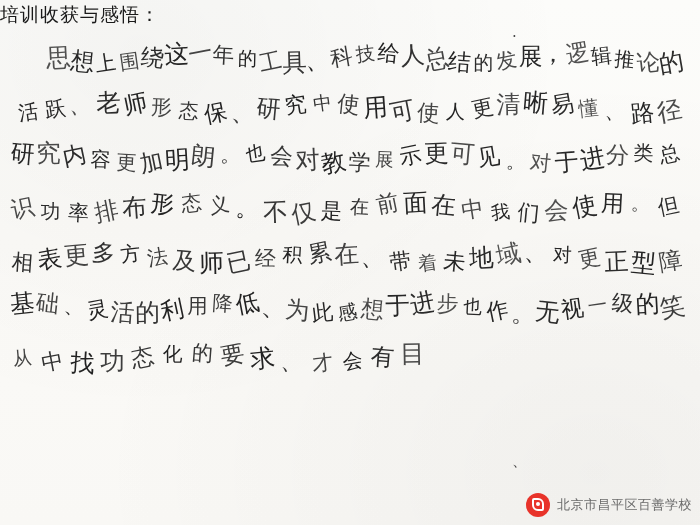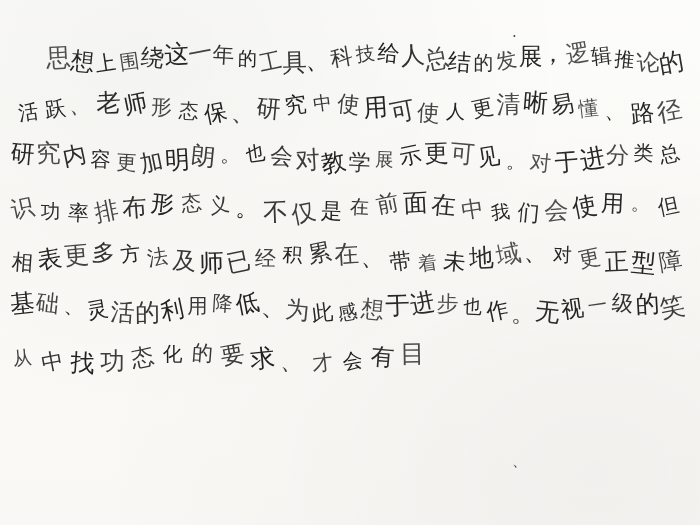--- a/index.html
+++ b/index.html
@@ -108,27 +108,32 @@
     font-size: 15px;
     font-family: "DejaVu Sans", sans-serif;
   }
 </style>
 </head>
 <body>
 
 <div class="page">
   <div class="paper-texture"></div>
 
+  <div class="heading">培训收获与感悟：</div>
 
   <div class="handwriting">
     <div class="hw-line" style="top: 18px; padding-left: 48px;"><span class="ch" style="transform: translateY(0px) rotate(-3deg) scale(1.18); margin-right: 2.6px; opacity: 0.78;">思</span><span class="ch" style="transform: translateY(3.6px) rotate(5.5deg) scale(1.13); margin-right: 2.6px; opacity: 0.97;">想</span><span class="ch" style="transform: translateY(5px) rotate(-8.5deg) scale(0.99); margin-right: 2.6px; opacity: 0.98;">上</span><span class="ch" style="transform: translateY(3.4px) rotate(-8deg) scale(0.95); margin-right: 2.6px; opacity: 0.81;">围</span><span class="ch" style="transform: translateY(-0.3px) rotate(5.7deg) scale(1.1); margin-right: 2.6px; opacity: 0.95;">绕</span><span class="ch" style="transform: translateY(-3.8px) rotate(-3.7deg) scale(1.18); margin-right: 2.6px; opacity: 0.99;">这</span><span class="ch" style="transform: translateY(-5px) rotate(-11.3deg) scale(1.15); margin-right: 2.6px; opacity: 0.84;">一</span><span class="ch" style="transform: translateY(-3.2px) rotate(3deg) scale(1.03); margin-right: 2.6px; opacity: 0.92;">年</span><span class="ch" style="transform: translateY(0.6px) rotate(1.4deg) scale(0.91); margin-right: 2.6px; opacity: 1;">的</span><span class="ch" style="transform: translateY(4px) rotate(-11.9deg) scale(1.07); margin-right: 2.6px; opacity: 0.87;">工</span><span class="ch" style="transform: translateY(4.9px) rotate(-1.7deg) scale(1.17); margin-right: 2.6px; opacity: 0.9;">具</span><span class="ch" style="transform: translateY(2.9px) rotate(5deg) scale(1.17); margin-right: 2.6px; opacity: 1;">、</span><span class="ch" style="transform: translateY(-0.9px) rotate(-9.5deg) scale(1.06); margin-right: 2.6px; opacity: 0.9;">科</span><span class="ch" style="transform: translateY(-4.1px) rotate(-6.8deg) scale(0.9); margin-right: 2.6px; opacity: 0.87;">技</span><span class="ch" style="transform: translateY(-4.9px) rotate(6deg) scale(1.04); margin-right: 2.6px; opacity: 1;">给</span><span class="ch" style="transform: translateY(-2.7px) rotate(-5deg) scale(1.15); margin-right: 2.6px; opacity: 0.92;">人</span><span class="ch" style="transform: translateY(1.2px) rotate(-10.6deg) scale(1.18); margin-right: 2.6px; opacity: 0.84;">总</span><span class="ch" style="transform: translateY(4.3px) rotate(4deg) scale(1.09); margin-right: 2.6px; opacity: 0.99;">结</span><span class="ch" style="transform: translateY(4.8px) rotate(0.1deg) scale(0.94); margin-right: 2.6px; opacity: 0.95;">的</span><span class="ch" style="transform: translateY(2.4px) rotate(-12deg) scale(1); margin-right: 2.6px; opacity: 0.81;">发</span><span class="ch" style="transform: translateY(-1.4px) rotate(-0.3deg) scale(1.13); margin-right: 2.6px; opacity: 0.98;">展</span><span class="ch" style="transform: translateY(-4.4px) rotate(4.3deg) scale(1.18); margin-right: 2.6px; opacity: 0.96;">，</span><span class="ch" style="transform: translateY(-4.7px) rotate(-10.4deg) scale(1.12); margin-right: 2.6px; opacity: 0.78;">逻</span><span class="ch" style="transform: translateY(-2.2px) rotate(-5.5deg) scale(0.98); margin-right: 2.6px; opacity: 0.97;">辑</span><span class="ch" style="transform: translateY(1.7px) rotate(6deg) scale(0.96); margin-right: 2.6px; opacity: 0.98;">推</span><span class="ch" style="transform: translateY(4.6px) rotate(-6.3deg) scale(1.11); margin-right: 2.6px; opacity: 0.81;">论</span><span class="ch" style="transform: translateY(4.6px) rotate(-9.9deg) scale(1.18); margin-right: 2.6px; opacity: 0.95;">的</span></div>
     <div class="hw-line" style="top: 68px; padding-left: 18px;"><span class="ch" style="transform: translateY(4.3px) rotate(-7.8deg) scale(0.96); margin-right: 5.7px; opacity: 0.97;">活</span><span class="ch" style="transform: translateY(1.2px) rotate(-8.7deg) scale(0.98); margin-right: 5.7px; opacity: 0.98;">跃</span><span class="ch" style="transform: translateY(-2.6px) rotate(5.4deg) scale(1.12); margin-right: 5.7px; opacity: 0.81;">、</span><span class="ch" style="transform: translateY(-4.9px) rotate(-2.8deg) scale(1.18); margin-right: 5.7px; opacity: 0.95;">老</span><span class="ch" style="transform: translateY(-4.2px) rotate(-11.6deg) scale(1.13); margin-right: 5.7px; opacity: 0.99;">师</span><span class="ch" style="transform: translateY(-0.9px) rotate(2.3deg) scale(1); margin-right: 5.7px; opacity: 0.84;">形</span><span class="ch" style="transform: translateY(2.9px) rotate(2.1deg) scale(0.94); margin-right: 5.7px; opacity: 0.92;">态</span><span class="ch" style="transform: translateY(4.9px) rotate(-11.7deg) scale(1.09); margin-right: 5.7px; opacity: 1;">保</span><span class="ch" style="transform: translateY(4px) rotate(-2.5deg) scale(1.17); margin-right: 5.7px; opacity: 0.87;">、</span><span class="ch" style="transform: translateY(0.6px) rotate(5.4deg) scale(1.15); margin-right: 5.7px; opacity: 0.9;">研</span><span class="ch" style="transform: translateY(-3.1px) rotate(-8.9deg) scale(1.04); margin-right: 5.7px; opacity: 1;">究</span><span class="ch" style="transform: translateY(-5px) rotate(-7.6deg) scale(0.89); margin-right: 5.7px; opacity: 0.9;">中</span><span class="ch" style="transform: translateY(-3.8px) rotate(5.8deg) scale(1.06); margin-right: 5.7px; opacity: 0.87;">使</span><span class="ch" style="transform: translateY(-0.3px) rotate(-4.1deg) scale(1.16); margin-right: 5.7px; opacity: 1;">用</span><span class="ch" style="transform: translateY(3.3px) rotate(-11.1deg) scale(1.17); margin-right: 5.7px; opacity: 0.92;">可</span><span class="ch" style="transform: translateY(5px) rotate(3.4deg) scale(1.07); margin-right: 5.7px; opacity: 0.84;">使</span><span class="ch" style="transform: translateY(3.6px) rotate(1deg) scale(0.91); margin-right: 5.7px; opacity: 0.99;">人</span><span class="ch" style="transform: translateY(0px) rotate(-11.9deg) scale(1.02); margin-right: 5.7px; opacity: 0.95;">更</span><span class="ch" style="transform: translateY(-3.6px) rotate(-1.2deg) scale(1.15); margin-right: 5.7px; opacity: 0.81;">清</span><span class="ch" style="transform: translateY(-5px) rotate(4.8deg) scale(1.18); margin-right: 5.7px; opacity: 0.98;">晰</span><span class="ch" style="transform: translateY(-3.4px) rotate(-9.8deg) scale(1.1); margin-right: 5.7px; opacity: 0.96;">易</span><span class="ch" style="transform: translateY(0.3px) rotate(-6.4deg) scale(0.95); margin-right: 5.7px; opacity: 0.78;">懂</span><span class="ch" style="transform: translateY(3.8px) rotate(6deg) scale(0.99); margin-right: 5.7px; opacity: 0.97;">、</span><span class="ch" style="transform: translateY(5px) rotate(-5.5deg) scale(1.13); margin-right: 5.7px; opacity: 0.98;">路</span><span class="ch" style="transform: translateY(3.2px) rotate(-10.4deg) scale(1.18); margin-right: 5.7px; opacity: 0.81;">径</span></div>
     <div class="hw-line" style="top: 118px; padding-left: 12px;"><span class="ch" style="transform: translateY(-4.4px) rotate(5.1deg) scale(1.14); margin-right: 4.9px; opacity: 0.98;">研</span><span class="ch" style="transform: translateY(-4.8px) rotate(-1.9deg) scale(1.18); margin-right: 4.9px; opacity: 0.81;">究</span><span class="ch" style="transform: translateY(-2.3px) rotate(-11.8deg) scale(1.12); margin-right: 4.9px; opacity: 0.95;">内</span><span class="ch" style="transform: translateY(1.6px) rotate(1.6deg) scale(0.97); margin-right: 4.9px; opacity: 0.99;">容</span><span class="ch" style="transform: translateY(4.5px) rotate(2.9deg) scale(0.97); margin-right: 4.9px; opacity: 0.84;">更</span><span class="ch" style="transform: translateY(4.7px) rotate(-11.4deg) scale(1.11); margin-right: 4.9px; opacity: 0.92;">加</span><span class="ch" style="transform: translateY(2.1px) rotate(-3.4deg) scale(1.18); margin-right: 4.9px; opacity: 1;">明</span><span class="ch" style="transform: translateY(-1.8px) rotate(5.7deg) scale(1.14); margin-right: 4.9px; opacity: 0.87;">朗</span><span class="ch" style="transform: translateY(-4.6px) rotate(-8.1deg) scale(1.01); margin-right: 4.9px; opacity: 0.9;">。</span><span class="ch" style="transform: translateY(-4.6px) rotate(-8.3deg) scale(0.92); margin-right: 4.9px; opacity: 1;">也</span><span class="ch" style="transform: translateY(-1.8px) rotate(5.6deg) scale(1.08); margin-right: 4.9px; opacity: 0.9;">会</span><span class="ch" style="transform: translateY(2.1px) rotate(-3.2deg) scale(1.17); margin-right: 4.9px; opacity: 0.87;">对</span><span class="ch" style="transform: translateY(4.7px) rotate(-11.4deg) scale(1.16); margin-right: 4.9px; opacity: 1;">教</span><span class="ch" style="transform: translateY(4.5px) rotate(2.7deg) scale(1.05); margin-right: 4.9px; opacity: 0.92;">学</span><span class="ch" style="transform: translateY(1.5px) rotate(1.8deg) scale(0.88); margin-right: 4.9px; opacity: 0.84;">展</span><span class="ch" style="transform: translateY(-2.4px) rotate(-11.8deg) scale(1.05); margin-right: 4.9px; opacity: 0.99;">示</span><span class="ch" style="transform: translateY(-4.8px) rotate(-2.1deg) scale(1.16); margin-right: 4.9px; opacity: 0.95;">更</span><span class="ch" style="transform: translateY(-4.3px) rotate(5.2deg) scale(1.17); margin-right: 4.9px; opacity: 0.81;">可</span><span class="ch" style="transform: translateY(-1.2px) rotate(-9.2deg) scale(1.08); margin-right: 4.9px; opacity: 0.98;">见</span><span class="ch" style="transform: translateY(2.6px) rotate(-7.2deg) scale(0.92); margin-right: 4.9px; opacity: 0.96;">。</span><span class="ch" style="transform: translateY(4.9px) rotate(5.9deg) scale(1.01); margin-right: 4.9px; opacity: 0.78;">对</span><span class="ch" style="transform: translateY(4.2px) rotate(-4.6deg) scale(1.14); margin-right: 4.9px; opacity: 0.97;">于</span><span class="ch" style="transform: translateY(0.9px) rotate(-10.9deg) scale(1.18); margin-right: 4.9px; opacity: 0.98;">进</span><span class="ch" style="transform: translateY(-2.9px) rotate(3.7deg) scale(1.11); margin-right: 4.9px; opacity: 0.81;">分</span><span class="ch" style="transform: translateY(-4.9px) rotate(0.6deg) scale(0.96); margin-right: 4.9px; opacity: 0.95;">类</span><span class="ch" style="transform: translateY(-4px) rotate(-12deg) scale(0.97); margin-right: 4.9px; opacity: 0.99;">总</span></div>
     <div class="hw-line" style="top: 168px; padding-left: 12px;"><span class="ch" style="transform: translateY(0.1px) rotate(-12deg) scale(1.1); margin-right: 7.1px; opacity: 0.81;">识</span><span class="ch" style="transform: translateY(3.6px) rotate(0.8deg) scale(0.94); margin-right: 7.1px; opacity: 0.95;">功</span><span class="ch" style="transform: translateY(5px) rotate(3.5deg) scale(0.99); margin-right: 7.1px; opacity: 0.99;">率</span><span class="ch" style="transform: translateY(3.3px) rotate(-11deg) scale(1.13); margin-right: 7.1px; opacity: 0.84;">排</span><span class="ch" style="transform: translateY(-0.4px) rotate(-4.3deg) scale(1.18); margin-right: 7.1px; opacity: 0.92;">布</span><span class="ch" style="transform: translateY(-3.8px) rotate(5.9deg) scale(1.12); margin-right: 7.1px; opacity: 1;">形</span><span class="ch" style="transform: translateY(-5px) rotate(-7.4deg) scale(0.98); margin-right: 7.1px; opacity: 0.87;">态</span><span class="ch" style="transform: translateY(-3.1px) rotate(-9deg) scale(0.95); margin-right: 7.1px; opacity: 0.9;">义</span><span class="ch" style="transform: translateY(0.7px) rotate(5.3deg) scale(1.1); margin-right: 7.1px; opacity: 1;">。</span><span class="ch" style="transform: translateY(4px) rotate(-2.3deg) scale(1.18); margin-right: 7.1px; opacity: 0.9;">不</span><span class="ch" style="transform: translateY(4.9px) rotate(-11.7deg) scale(1.15); margin-right: 7.1px; opacity: 0.87;">仅</span><span class="ch" style="transform: translateY(2.9px) rotate(2deg) scale(1.02); margin-right: 7.1px; opacity: 1;">是</span><span class="ch" style="transform: translateY(-1px) rotate(2.5deg) scale(0.91); margin-right: 7.1px; opacity: 0.92;">在</span><span class="ch" style="transform: translateY(-4.2px) rotate(-11.5deg) scale(1.07); margin-right: 7.1px; opacity: 0.84;">前</span><span class="ch" style="transform: translateY(-4.9px) rotate(-3deg) scale(1.17); margin-right: 7.1px; opacity: 0.99;">面</span><span class="ch" style="transform: translateY(-2.6px) rotate(5.5deg) scale(1.16); margin-right: 7.1px; opacity: 0.95;">在</span><span class="ch" style="transform: translateY(1.2px) rotate(-8.5deg) scale(1.06); margin-right: 7.1px; opacity: 0.81;">中</span><span class="ch" style="transform: translateY(4.3px) rotate(-7.9deg) scale(0.89); margin-right: 7.1px; opacity: 0.98;">我</span><span class="ch" style="transform: translateY(4.8px) rotate(5.7deg) scale(1.04); margin-right: 7.1px; opacity: 0.96;">们</span><span class="ch" style="transform: translateY(2.4px) rotate(-3.7deg) scale(1.16); margin-right: 7.1px; opacity: 0.78;">会</span><span class="ch" style="transform: translateY(-1.5px) rotate(-11.3deg) scale(1.17); margin-right: 7.1px; opacity: 0.97;">使</span><span class="ch" style="transform: translateY(-4.5px) rotate(3deg) scale(1.09); margin-right: 7.1px; opacity: 0.98;">用</span><span class="ch" style="transform: translateY(-4.7px) rotate(1.4deg) scale(0.93); margin-right: 7.1px; opacity: 0.81;">。</span><span class="ch" style="transform: translateY(-2.1px) rotate(-11.9deg) scale(1); margin-right: 7.1px; opacity: 0.95;">但</span></div>
     <div class="hw-line" style="top: 218px; padding-left: 12px;"><span class="ch" style="transform: translateY(4.3px) rotate(4.1deg) scale(1.02); margin-right: 6px; opacity: 0.95;">相</span><span class="ch" style="transform: translateY(1.1px) rotate(-10.5deg) scale(1.15); margin-right: 6px; opacity: 0.99;">表</span><span class="ch" style="transform: translateY(-2.7px) rotate(-5.2deg) scale(1.18); margin-right: 6px; opacity: 0.84;">更</span><span class="ch" style="transform: translateY(-4.9px) rotate(6deg) scale(1.11); margin-right: 6px; opacity: 0.92;">多</span><span class="ch" style="transform: translateY(-4.1px) rotate(-6.6deg) scale(0.96); margin-right: 6px; opacity: 1;">方</span><span class="ch" style="transform: translateY(-0.8px) rotate(-9.7deg) scale(0.98); margin-right: 6px; opacity: 0.87;">法</span><span class="ch" style="transform: translateY(3px) rotate(4.9deg) scale(1.12); margin-right: 6px; opacity: 0.9;">及</span><span class="ch" style="transform: translateY(5px) rotate(-1.4deg) scale(1.18); margin-right: 6px; opacity: 1;">师</span><span class="ch" style="transform: translateY(3.9px) rotate(-11.9deg) scale(1.13); margin-right: 6px; opacity: 0.9;">已</span><span class="ch" style="transform: translateY(0.5px) rotate(1.2deg) scale(1); margin-right: 6px; opacity: 0.87;">经</span><span class="ch" style="transform: translateY(-3.2px) rotate(3.2deg) scale(0.94); margin-right: 6px; opacity: 1;">积</span><span class="ch" style="transform: translateY(-5px) rotate(-11.2deg) scale(1.1); margin-right: 6px; opacity: 0.92;">累</span><span class="ch" style="transform: translateY(-3.8px) rotate(-3.9deg) scale(1.18); margin-right: 6px; opacity: 0.84;">在</span><span class="ch" style="transform: translateY(-0.2px) rotate(5.8deg) scale(1.15); margin-right: 6px; opacity: 0.99;">、</span><span class="ch" style="transform: translateY(3.4px) rotate(-7.8deg) scale(1.03); margin-right: 6px; opacity: 0.95;">带</span><span class="ch" style="transform: translateY(5px) rotate(-8.7deg) scale(0.9); margin-right: 6px; opacity: 0.81;">着</span><span class="ch" style="transform: translateY(3.6px) rotate(5.4deg) scale(1.06); margin-right: 6px; opacity: 0.98;">未</span><span class="ch" style="transform: translateY(0px) rotate(-2.8deg) scale(1.17); margin-right: 6px; opacity: 0.96;">地</span><span class="ch" style="transform: translateY(-3.6px) rotate(-11.6deg) scale(1.17); margin-right: 6px; opacity: 0.78;">域</span><span class="ch" style="transform: translateY(-5px) rotate(2.3deg) scale(1.07); margin-right: 6px; opacity: 0.97;">、</span><span class="ch" style="transform: translateY(-3.3px) rotate(2.1deg) scale(0.9); margin-right: 6px; opacity: 0.98;">对</span><span class="ch" style="transform: translateY(0.3px) rotate(-11.7deg) scale(1.03); margin-right: 6px; opacity: 0.81;">更</span><span class="ch" style="transform: translateY(3.8px) rotate(-2.5deg) scale(1.15); margin-right: 6px; opacity: 0.95;">正</span><span class="ch" style="transform: translateY(5px) rotate(5.4deg) scale(1.18); margin-right: 6px; opacity: 0.99;">型</span><span class="ch" style="transform: translateY(3.1px) rotate(-8.9deg) scale(1.1); margin-right: 6px; opacity: 0.84;">障</span></div>
     <div class="hw-line" style="top: 268px; padding-left: 12px;"><span class="ch" style="transform: translateY(-4.4px) rotate(-6.1deg) scale(1.17); margin-right: 4px; opacity: 0.99;">基</span><span class="ch" style="transform: translateY(-4.8px) rotate(6deg) scale(1.09); margin-right: 4px; opacity: 0.84;">础</span><span class="ch" style="transform: translateY(-2.2px) rotate(-5.7deg) scale(0.93); margin-right: 4px; opacity: 0.92;">、</span><span class="ch" style="transform: translateY(1.6px) rotate(-10.2deg) scale(1.01); margin-right: 4px; opacity: 1;">灵</span><span class="ch" style="transform: translateY(4.5px) rotate(4.4deg) scale(1.14); margin-right: 4px; opacity: 0.87;">活</span><span class="ch" style="transform: translateY(4.7px) rotate(-0.6deg) scale(1.18); margin-right: 4px; opacity: 0.9;">的</span><span class="ch" style="transform: translateY(2px) rotate(-12deg) scale(1.11); margin-right: 4px; opacity: 1;">利</span><span class="ch" style="transform: translateY(-1.9px) rotate(0.4deg) scale(0.97); margin-right: 4px; opacity: 0.9;">用</span><span class="ch" style="transform: translateY(-4.6px) rotate(3.8deg) scale(0.97); margin-right: 4px; opacity: 0.87;">降</span><span class="ch" style="transform: translateY(-4.6px) rotate(-10.8deg) scale(1.12); margin-right: 4px; opacity: 1;">低</span><span class="ch" style="transform: translateY(-1.7px) rotate(-4.8deg) scale(1.18); margin-right: 4px; opacity: 0.92;">、</span><span class="ch" style="transform: translateY(2.2px) rotate(5.9deg) scale(1.14); margin-right: 4px; opacity: 0.84;">为</span><span class="ch" style="transform: translateY(4.7px) rotate(-7deg) scale(1.01); margin-right: 4px; opacity: 0.99;">此</span><span class="ch" style="transform: translateY(4.4px) rotate(-9.3deg) scale(0.93); margin-right: 4px; opacity: 0.95;">感</span><span class="ch" style="transform: translateY(1.4px) rotate(5.1deg) scale(1.09); margin-right: 4px; opacity: 0.81;">想</span><span class="ch" style="transform: translateY(-2.4px) rotate(-1.9deg) scale(1.17); margin-right: 4px; opacity: 0.98;">于</span><span class="ch" style="transform: translateY(-4.8px) rotate(-11.8deg) scale(1.16); margin-right: 4px; opacity: 0.96;">进</span><span class="ch" style="transform: translateY(-4.3px) rotate(1.6deg) scale(1.04); margin-right: 4px; opacity: 0.78;">步</span><span class="ch" style="transform: translateY(-1.2px) rotate(2.8deg) scale(0.89); margin-right: 4px; opacity: 0.97;">也</span><span class="ch" style="transform: translateY(2.7px) rotate(-11.4deg) scale(1.05); margin-right: 4px; opacity: 0.98;">作</span><span class="ch" style="transform: translateY(4.9px) rotate(-3.4deg) scale(1.16); margin-right: 4px; opacity: 0.81;">。</span><span class="ch" style="transform: translateY(4.1px) rotate(5.6deg) scale(1.17); margin-right: 4px; opacity: 0.95;">无</span><span class="ch" style="transform: translateY(0.9px) rotate(-8.2deg) scale(1.08); margin-right: 4px; opacity: 0.99;">视</span><span class="ch" style="transform: translateY(-2.9px) rotate(-8.3deg) scale(0.92); margin-right: 4px; opacity: 0.84;">一</span><span class="ch" style="transform: translateY(-4.9px) rotate(5.6deg) scale(1.02); margin-right: 4px; opacity: 0.93;">级</span><span class="ch" style="transform: translateY(-4px) rotate(-3.2deg) scale(1.14); margin-right: 4px; opacity: 1;">的</span><span class="ch" style="transform: translateY(-0.6px) rotate(-11.4deg) scale(1.18); margin-right: 4px; opacity: 0.87;">笑</span></div>
     <div class="hw-line" style="top: 318px; padding-left: 12px;"><span class="ch" style="transform: translateY(0.2px) rotate(-4.9deg) scale(0.9); margin-right: 9px; opacity: 0.84;">从</span><span class="ch" style="transform: translateY(3.7px) rotate(-10.7deg) scale(1.04); margin-right: 9px; opacity: 0.92;">中</span><span class="ch" style="transform: translateY(5px) rotate(3.9deg) scale(1.15); margin-right: 9px; opacity: 1;">找</span><span class="ch" style="transform: translateY(3.3px) rotate(0.3deg) scale(1.18); margin-right: 9px; opacity: 0.87;">功</span><span class="ch" style="transform: translateY(-0.5px) rotate(-12deg) scale(1.09); margin-right: 9px; opacity: 0.9;">态</span><span class="ch" style="transform: translateY(-3.9px) rotate(-0.5deg) scale(0.94); margin-right: 9px; opacity: 1;">化</span><span class="ch" style="transform: translateY(-5px) rotate(4.4deg) scale(1); margin-right: 9px; opacity: 0.9;">的</span><span class="ch" style="transform: translateY(-3px) rotate(-10.3deg) scale(1.13); margin-right: 9px; opacity: 0.87;">要</span><span class="ch" style="transform: translateY(0.7px) rotate(-5.7deg) scale(1.18); margin-right: 9px; opacity: 1;">求</span><span class="ch" style="transform: translateY(4.1px) rotate(6deg) scale(1.12); margin-right: 9px; opacity: 0.92;">、</span><span class="ch" style="transform: translateY(4.9px) rotate(-6.2deg) scale(0.98); margin-right: 9px; opacity: 0.84;">才</span><span class="ch" style="transform: translateY(2.8px) rotate(-9.9deg) scale(0.96); margin-right: 9px; opacity: 0.99;">会</span><span class="ch" style="transform: translateY(-1px) rotate(4.7deg) scale(1.11); margin-right: 9px; opacity: 0.95;">有</span><span class="ch" style="transform: translateY(-4.2px) rotate(-1deg) scale(1.18); margin-right: 9px; opacity: 0.81;">目</span></div>
   </div>
 
   <div class="stray-mark" style="left: 512px; top: 28px;">·</div>
   <div class="stray-mark" style="left: 512px; top: 452px;">、</div>
 
+  <div class="signature-block">
+    <div class="logo-badge"></div>
+    <div class="org-name">北京市昌平区百善学校</div>
+  </div>
 </div>
 
 </body></html>

